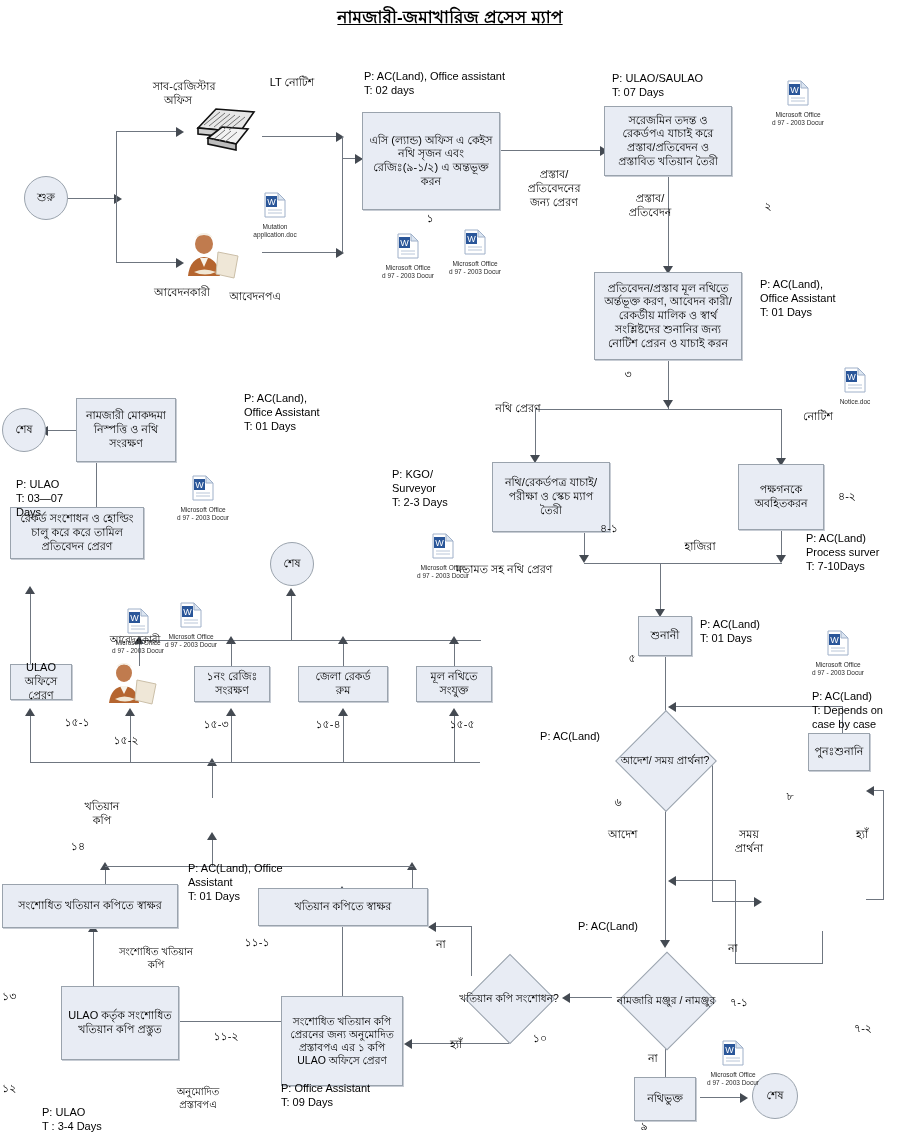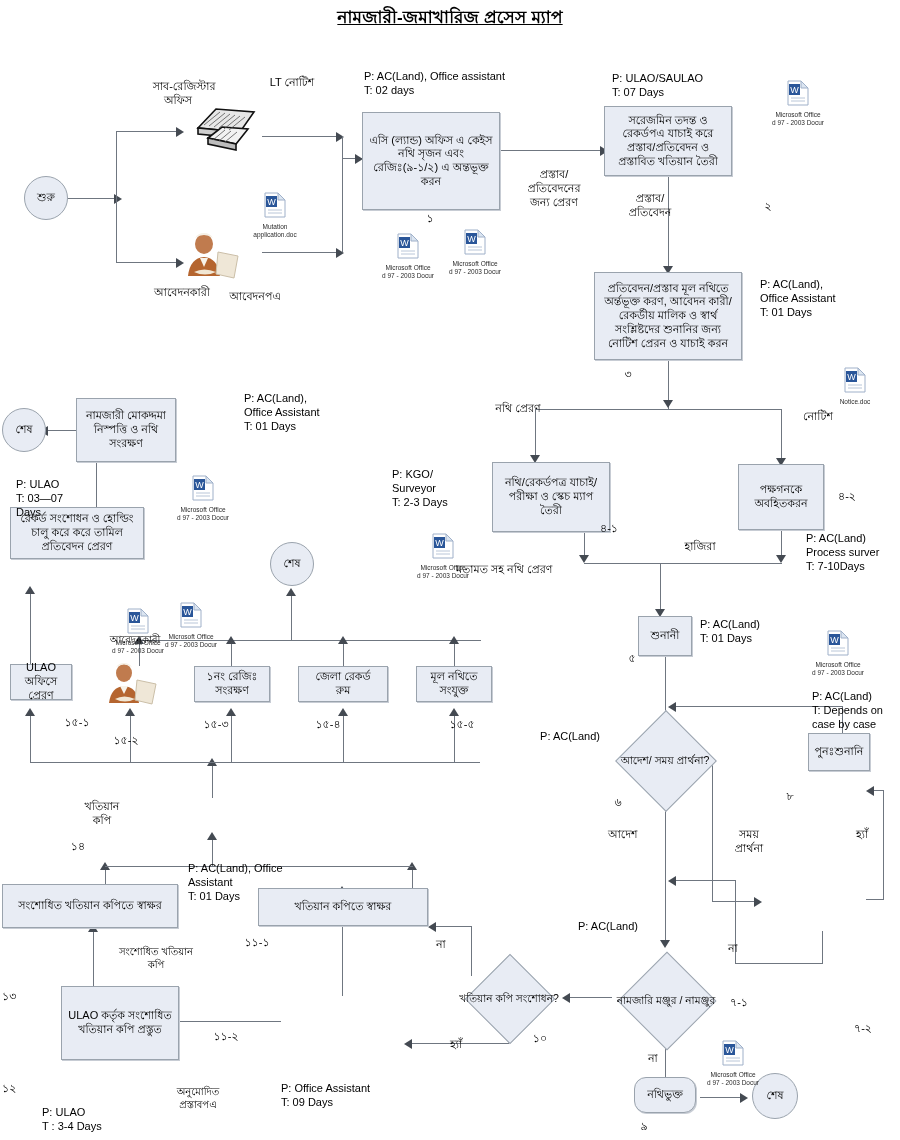--- a/index.html
+++ b/index.html
@@ -377,37 +377,40 @@
   <div class="lbl bn" style="left:648px;top:1052px;width:40px;">না</div>
 
   <div class="node diamond" style="left:452px;top:962px;width:114px;height:72px;justify-content:flex-end;">
     <div class="dshape" style="width:62px;height:62px;left:26px;top:5px;"></div>
     <div class="dtext">খতিয়ান কপি সংশোধন?</div>
   </div>
   <div class="lbl bn" style="left:436px;top:938px;width:40px;">না</div>
   <div class="lbl bn" style="left:450px;top:1038px;width:40px;">হ্যাঁ</div>
   <div class="lbl c num" style="left:520px;top:1032px;width:40px;">১০</div>
 
-  <div class="node proc" style="left:634px;top:1077px;width:62px;height:36px;border-radius:12px;">
+  <div class="node proc" style="left:634px;top:1077px;width:62px;height:44px;">
     <span>নথিভুক্ত</span>
   </div>
   <div class="lbl c num" style="left:624px;top:1120px;width:40px;">৯</div>
 
   <div class="node circle" style="left:752px;top:1073px;width:46px;height:46px;">
     <span>শেষ</span>
   </div>
 
   <div class="node proc" style="left:258px;top:888px;width:170px;height:38px;">
     <span>খতিয়ান কপিতে স্বাক্ষর</span>
   </div>
   <div class="lbl" style="left:188px;top:862px;width:150px;white-space:pre-line;">P: AC(Land), Office
 Assistant
 T: 01 Days</div>
   <div class="lbl c num" style="left:232px;top:936px;width:50px;">১১-১</div>
 
+  <div class="node proc small" style="left:281px;top:996px;width:122px;height:90px;">
+    <span>সংশোধিত খতিয়ান কপি প্রেরনের জন্য অনুমোদিত প্রস্তাবপএ এর ১ কপি ULAO অফিসে প্রেরণ</span>
+  </div>
   <div class="lbl" style="left:281px;top:1082px;width:180px;white-space:pre-line;">P: Office Assistant
 T: 09 Days</div>
   <div class="lbl c num" style="left:196px;top:1030px;width:60px;">১১-২</div>
   <div class="lbl c bn sm" style="left:150px;top:1086px;width:96px;white-space:pre-line;">অনুমোদিত
 প্রস্তাবপএ</div>
 
   <div class="node proc" style="left:36px;top:986px;width:118px;height:74px;margin-left:25px;">
     <span>ULAO কর্তৃক সংশোধিত খতিয়ান কপি প্রস্তুত</span>
   </div>
   <div class="lbl" style="left:42px;top:1106px;width:150px;white-space:pre-line;">P: ULAO

